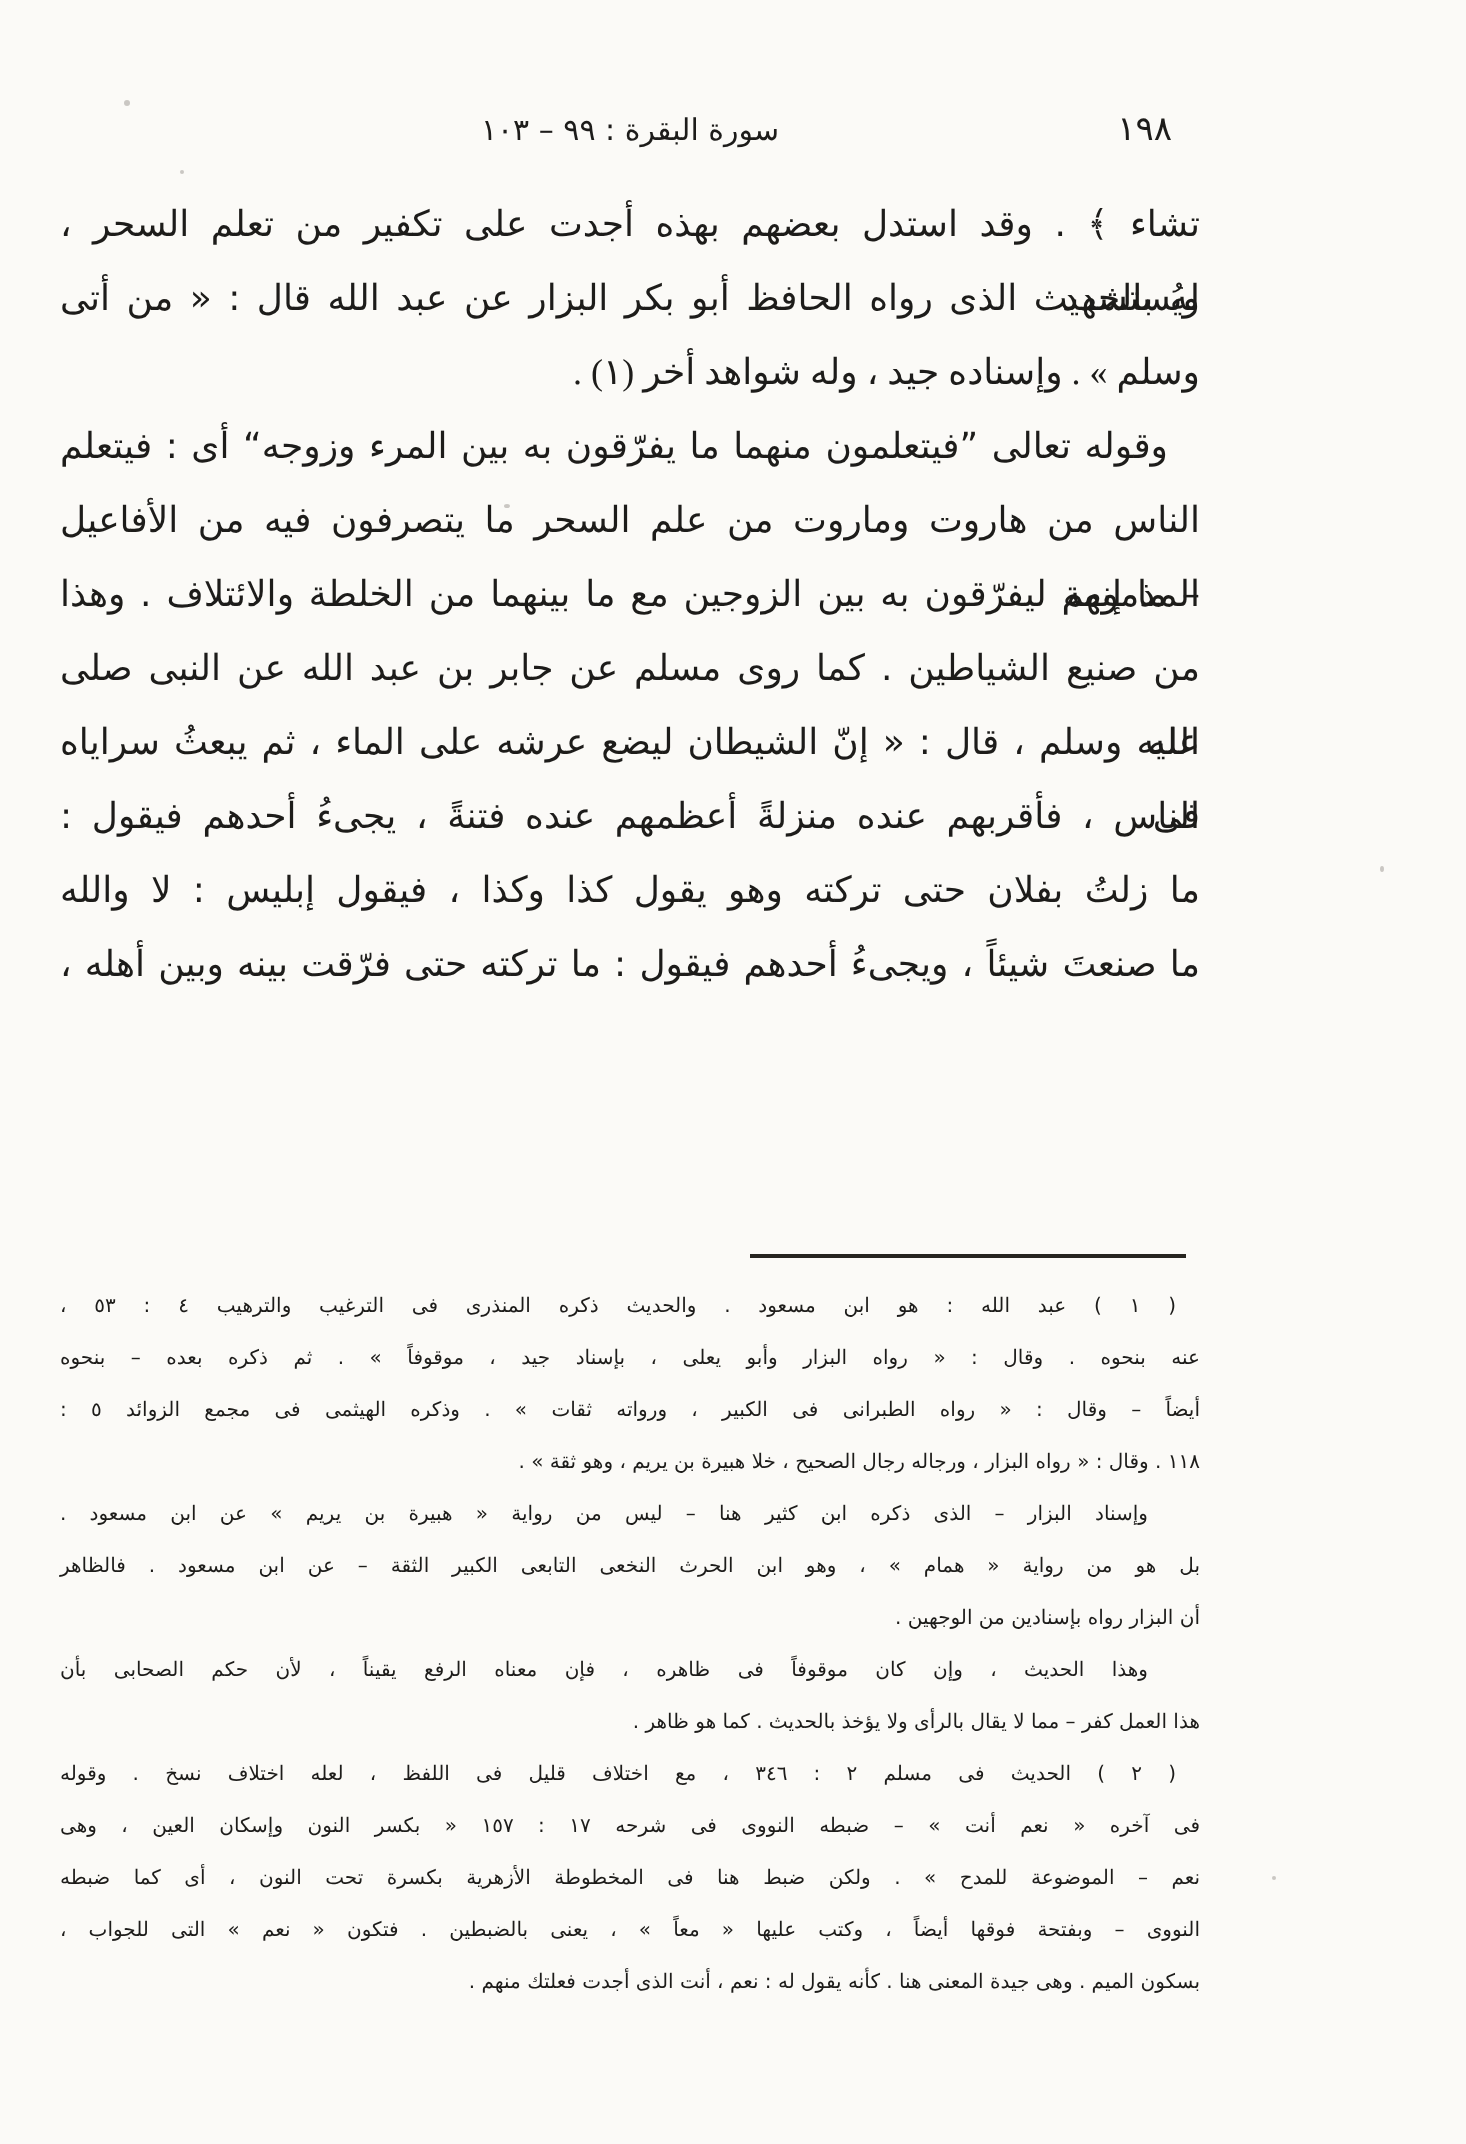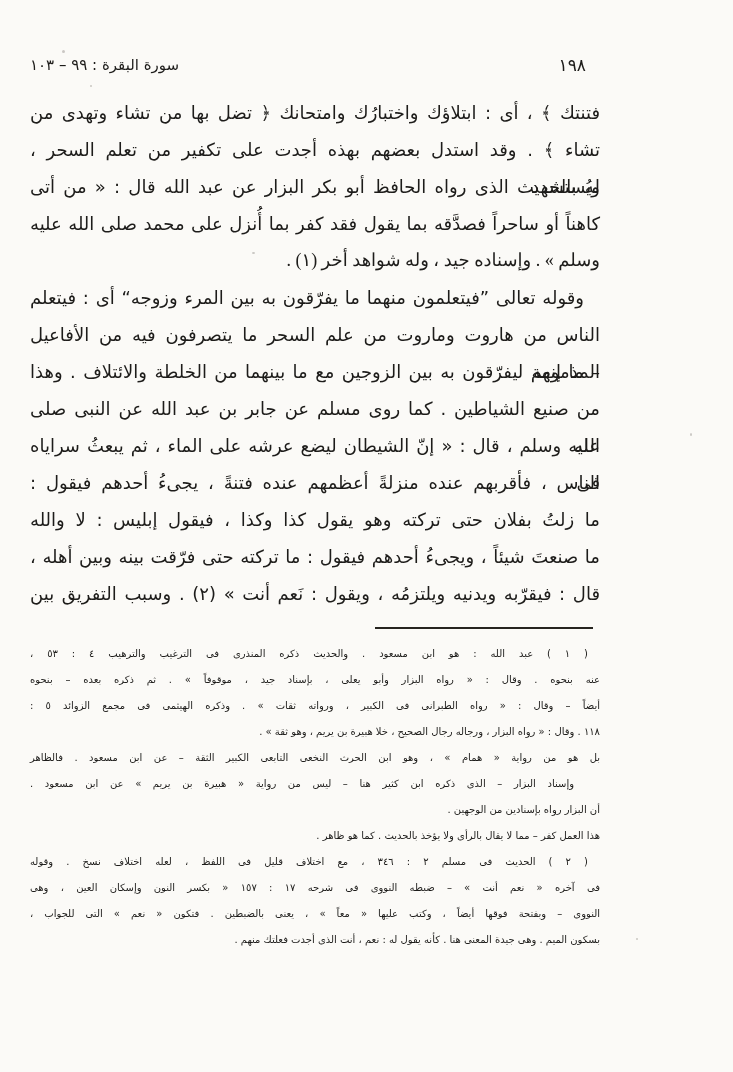--- a/index.html
+++ b/index.html
@@ -13,21 +13,21 @@
   }
   .page { position: absolute; inset: 0; }
 
   
   .header {
     position: absolute; left: 30px; top: 56px; width: 570px; height: 26px;
     direction: rtl;
   }
   .title {
     position: absolute; left: 0; right: 0; top: 0;
-    text-align: left;
+    text-align: center;
     font-size: 15px;
     letter-spacing: 0.4px;
   }
   .pagenum {
     position: absolute; right: 14px; top: -1px;
     font-size: 17px;
   }
 
   
   .bodytext {
@@ -76,49 +76,48 @@
 <body>
 
 <div class="page">
 
   <div class="header">
     <span class="title">سورة البقرة : ٩٩ – ١٠٣</span>
     <span class="pagenum">١٩٨</span>
   </div>
 
   <div class="bodytext">
-    <div class="bl j">فتنتك ﴾ ، أى : ابتلاؤك واختبارُك وامتحانك ﴿ تضل بها من تشاء وتهدى من</div>
     <div class="bl j">تشاء ﴾ . وقد استدل بعضهم بهذه أجدت على تكفير من تعلم السحر ، ويُستشهد</div>
     <div class="bl j">له بالحديث الذى رواه الحافظ أبو بكر البزار عن عبد الله قال : « من أتى</div>
-    <div class="bl j">كاهناً أو ساحراً فصدَّقه بما يقول فقد كفر بما أُنزل على محمد صلى الله عليه</div>
     <div class="bl end">وسلم » . وإسناده جيد ، وله شواهد أخر (١) .</div>
     <div class="bl j ind">وقوله تعالى ”فيتعلمون منهما ما يفرّقون به بين المرء وزوجه“ أى : فيتعلم</div>
     <div class="bl j">الناس من هاروت وماروت من علم السحر ما يتصرفون فيه من الأفاعيل المذمومة</div>
     <div class="bl j">– ما إنهم ليفرّقون به بين الزوجين مع ما بينهما من الخلطة والائتلاف . وهذا</div>
     <div class="bl j">من صنيع الشياطين . كما روى مسلم عن جابر بن عبد الله عن النبى صلى الله</div>
     <div class="bl j">عليه وسلم ، قال : « إنّ الشيطان ليضع عرشه على الماء ، ثم يبعثُ سراياه فى</div>
     <div class="bl j">الناس ، فأقربهم عنده منزلةً أعظمهم عنده فتنةً ، يجىءُ أحدهم فيقول :</div>
     <div class="bl j">ما زلتُ بفلان حتى تركته وهو يقول كذا وكذا ، فيقول إبليس : لا والله</div>
     <div class="bl j">ما صنعتَ شيئاً ، ويجىءُ أحدهم فيقول : ما تركته حتى فرّقت بينه وبين أهله ،</div>
-    <div class="bl j">قال : فيقرّبه ويدنيه ويلتزمُه ، ويقول : نَعم أنت » (٢) . وسبب التفريق بين</div>
   </div>
 
   <div class="sep"></div>
 
   <div class="footnotes">
     <div class="fl j ind-sm">( ١ ) عبد الله : هو ابن مسعود . والحديث ذكره المنذرى فى الترغيب والترهيب ٤ : ٥٣ ،</div>
     <div class="fl j">عنه بنحوه . وقال : « رواه البزار وأبو يعلى ، بإسناد جيد ، موقوفاً » . ثم ذكره بعده – بنحوه</div>
     <div class="fl j">أيضاً – وقال : « رواه الطبرانى فى الكبير ، ورواته ثقات » . وذكره الهيثمى فى مجمع الزوائد ٥ :</div>
     <div class="fl end">١١٨ . وقال : « رواه البزار ، ورجاله رجال الصحيح ، خلا هبيرة بن يريم ، وهو ثقة » .</div>
+    <div class="fl j ind">وإسناد البزار – الذى ذكره ابن كثير هنا – ليس من رواية « هبيرة بن يريم » عن ابن مسعود .</div>
     <div class="fl j">بل هو من رواية « همام » ، وهو ابن الحرث النخعى التابعى الكبير الثقة – عن ابن مسعود . فالظاهر</div>
-    <div class="fl j ind">وإسناد البزار – الذى ذكره ابن كثير هنا – ليس من رواية « هبيرة بن يريم » عن ابن مسعود .</div>
     <div class="fl end">أن البزار رواه بإسنادين من الوجهين .</div>
+    <div class="fl j ind">وهذا الحديث ، وإن كان موقوفاً فى ظاهره ، فإن معناه الرفع يقيناً ، لأن حكم الصحابى بأن</div>
     <div class="fl end">هذا العمل كفر – مما لا يقال بالرأى ولا يؤخذ بالحديث . كما هو ظاهر .</div>
     <div class="fl j ind-sm">( ٢ ) الحديث فى مسلم ٢ : ٣٤٦ ، مع اختلاف قليل فى اللفظ ، لعله اختلاف نسخ . وقوله</div>
     <div class="fl j">فى آخره « نعم أنت » – ضبطه النووى فى شرحه ١٧ : ١٥٧ « بكسر النون وإسكان العين ، وهى</div>
+    <div class="fl j">نعم – الموضوعة للمدح » . ولكن ضبط هنا فى المخطوطة الأزهرية بكسرة تحت النون ، أى كما ضبطه</div>
     <div class="fl j">النووى – وبفتحة فوقها أيضاً ، وكتب عليها « معاً » ، يعنى بالضبطين . فتكون « نعم » التى للجواب ،</div>
     <div class="fl end">بسكون الميم . وهى جيدة المعنى هنا . كأنه يقول له : نعم ، أنت الذى أجدت فعلتك منهم .</div>
   </div>
 
   <div class="speck" style="left:62px;  top:50px;  width:3px; height:3px;"></div>
   <div class="speck" style="left:90px;  top:85px;  width:2px; height:2px;"></div>
   <div class="speck" style="left:252px; top:252px; width:3px; height:2px;"></div>
   <div class="speck" style="left:690px; top:433px; width:2px; height:3px;"></div>
   <div class="speck" style="left:636px; top:938px; width:2px; height:2px;"></div>
 

